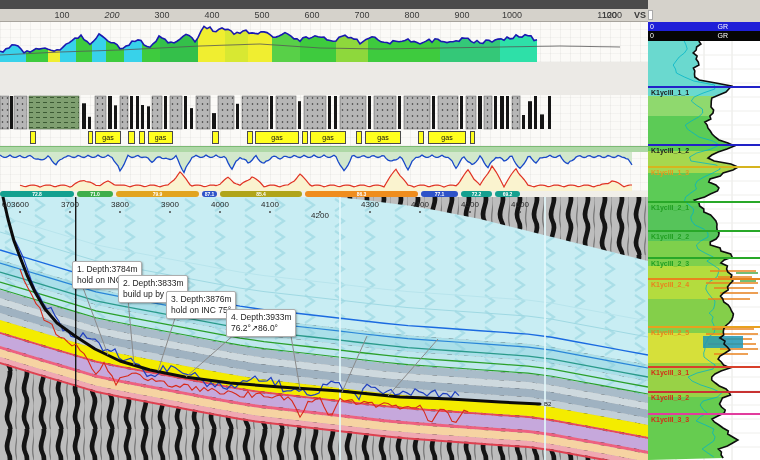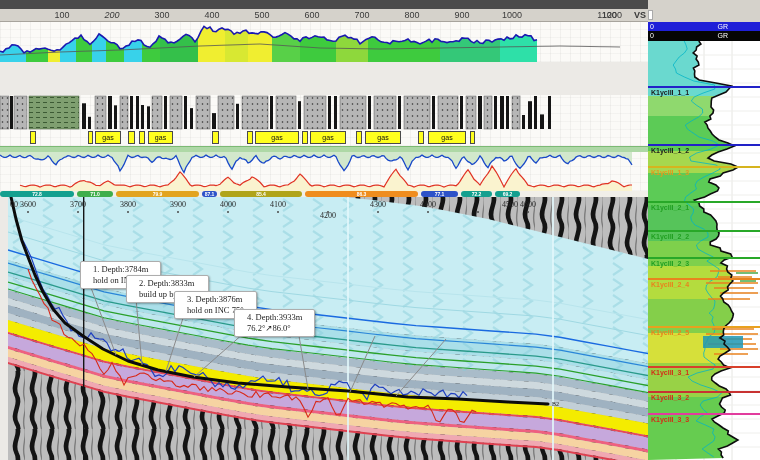--- a/index.html
+++ b/index.html
@@ -18,25 +18,25 @@
   .orange-track{top:62px;height:33px;background:#f3d7ab;overflow:hidden;}
   .litho-track{top:95px;height:35px;}
   .gas-track{top:130px;height:16px;}
   .gas-box{position:absolute;top:1px;height:13px;background:#ffff1e;border:1px solid #4a4a4a;
            font-size:7px;line-height:11px;text-align:center;color:#111;overflow:hidden;}
   .green-band{left:0;top:146px;width:648px;height:6px;background:#aed8a6;border-top:1px solid #7cba74;}
   .curves-track{top:152px;height:39px;}
   .seg-bar{left:0;top:191px;width:648px;height:6px;background:#f1efe9;}
   .seg{position:absolute;top:0;height:6px;border-radius:3px;color:#fff;font-size:5px;
        line-height:6px;text-align:center;overflow:hidden;font-weight:bold;}
-  .xsection{left:8px;top:197px;width:750px;height:263px;background:#c8edf3;overflow:hidden;font-family:Liberation Serif, serif;}
+  .xsection{left:0;top:197px;width:750px;height:263px;background:#c8edf3;overflow:hidden;}
   .depth-num{position:absolute;top:3px;transform:translateX(-50%);font-size:8px;color:#262626;z-index:2;}
   .depth-dot{position:absolute;top:14px;width:2px;height:2px;border-radius:50%;background:#4a4a4a;z-index:2;}
   .callout{position:absolute;background:#fff;border:1px solid #adadad;border-radius:2px;
-           padding:2px 12px;font-size:8.5px;line-height:1.3;color:#1c1c1c;white-space:nowrap;
+           padding:2px 4px;font-size:8.5px;line-height:1.3;color:#1c1c1c;white-space:nowrap;
            box-shadow:1px 1px 2px rgba(0,0,0,.3);z-index:3;}
   .b2{position:absolute;font-size:6px;color:#222;z-index:2;}
   .rpanel{left:648px;top:0;width:112px;height:460px;background:#fff;}
   .rp-ruler{left:0;top:0;width:112px;height:22px;background:#d5d2cb;position:absolute;}
   .rp-chip{position:absolute;left:0;top:10px;width:5px;height:10px;background:#fff;border:1px solid #aaa;}
   .rp-head{position:absolute;left:0;width:112px;height:9px;color:#fff;font-size:7px;line-height:9px;}
   .rp-head .mn{position:absolute;left:2px;}
   .rp-head .cv{position:absolute;left:62%;}
   .rp-log{position:absolute;left:0;top:41px;width:112px;height:419px;background:#fff;overflow:hidden;}
   .fm-line{position:absolute;left:0;width:112px;height:2px;z-index:2;}
@@ -283,21 +283,21 @@
       <span class="depth-num" style="left: 220px; text-align: right;">4000</span>
       <div class="depth-dot" style="left: 219px;"></div>
       <span class="depth-num" style="left: 270px;">4100</span>
       <div class="depth-dot" style="left: 269px;"></div>
       <span class="depth-num" style="left: 320px; margin-top: 11px;">4200</span>
       <div class="depth-dot" style="left: 319px;"></div>
       <span class="depth-num" style="left: 370px;">4300</span>
       <div class="depth-dot" style="left: 369px;"></div>
       <span class="depth-num" style="left: 420px;">4400</span>
       <div class="depth-dot" style="left: 419px;"></div>
-      <span class="depth-num" style="left: 470px; margin-left: 32px;">4500</span>
+      <span class="depth-num" style="left: 470px;">4500</span>
       <div class="depth-dot" style="left: 469px;"></div>
       <span class="depth-num" style="left: 520px;">4600</span>
       <div class="depth-dot" style="left: 519px;"></div>
       <div class="callout" style="left: 72px; top: 64px;">
         <div>1. Depth:3784m</div>
         <div>hold on INC</div>
       </div>
       <div class="callout" style="left: 118px; top: 78px;">
         <div>2. Depth:3833m</div>
         <div>build up by DLS</div>

